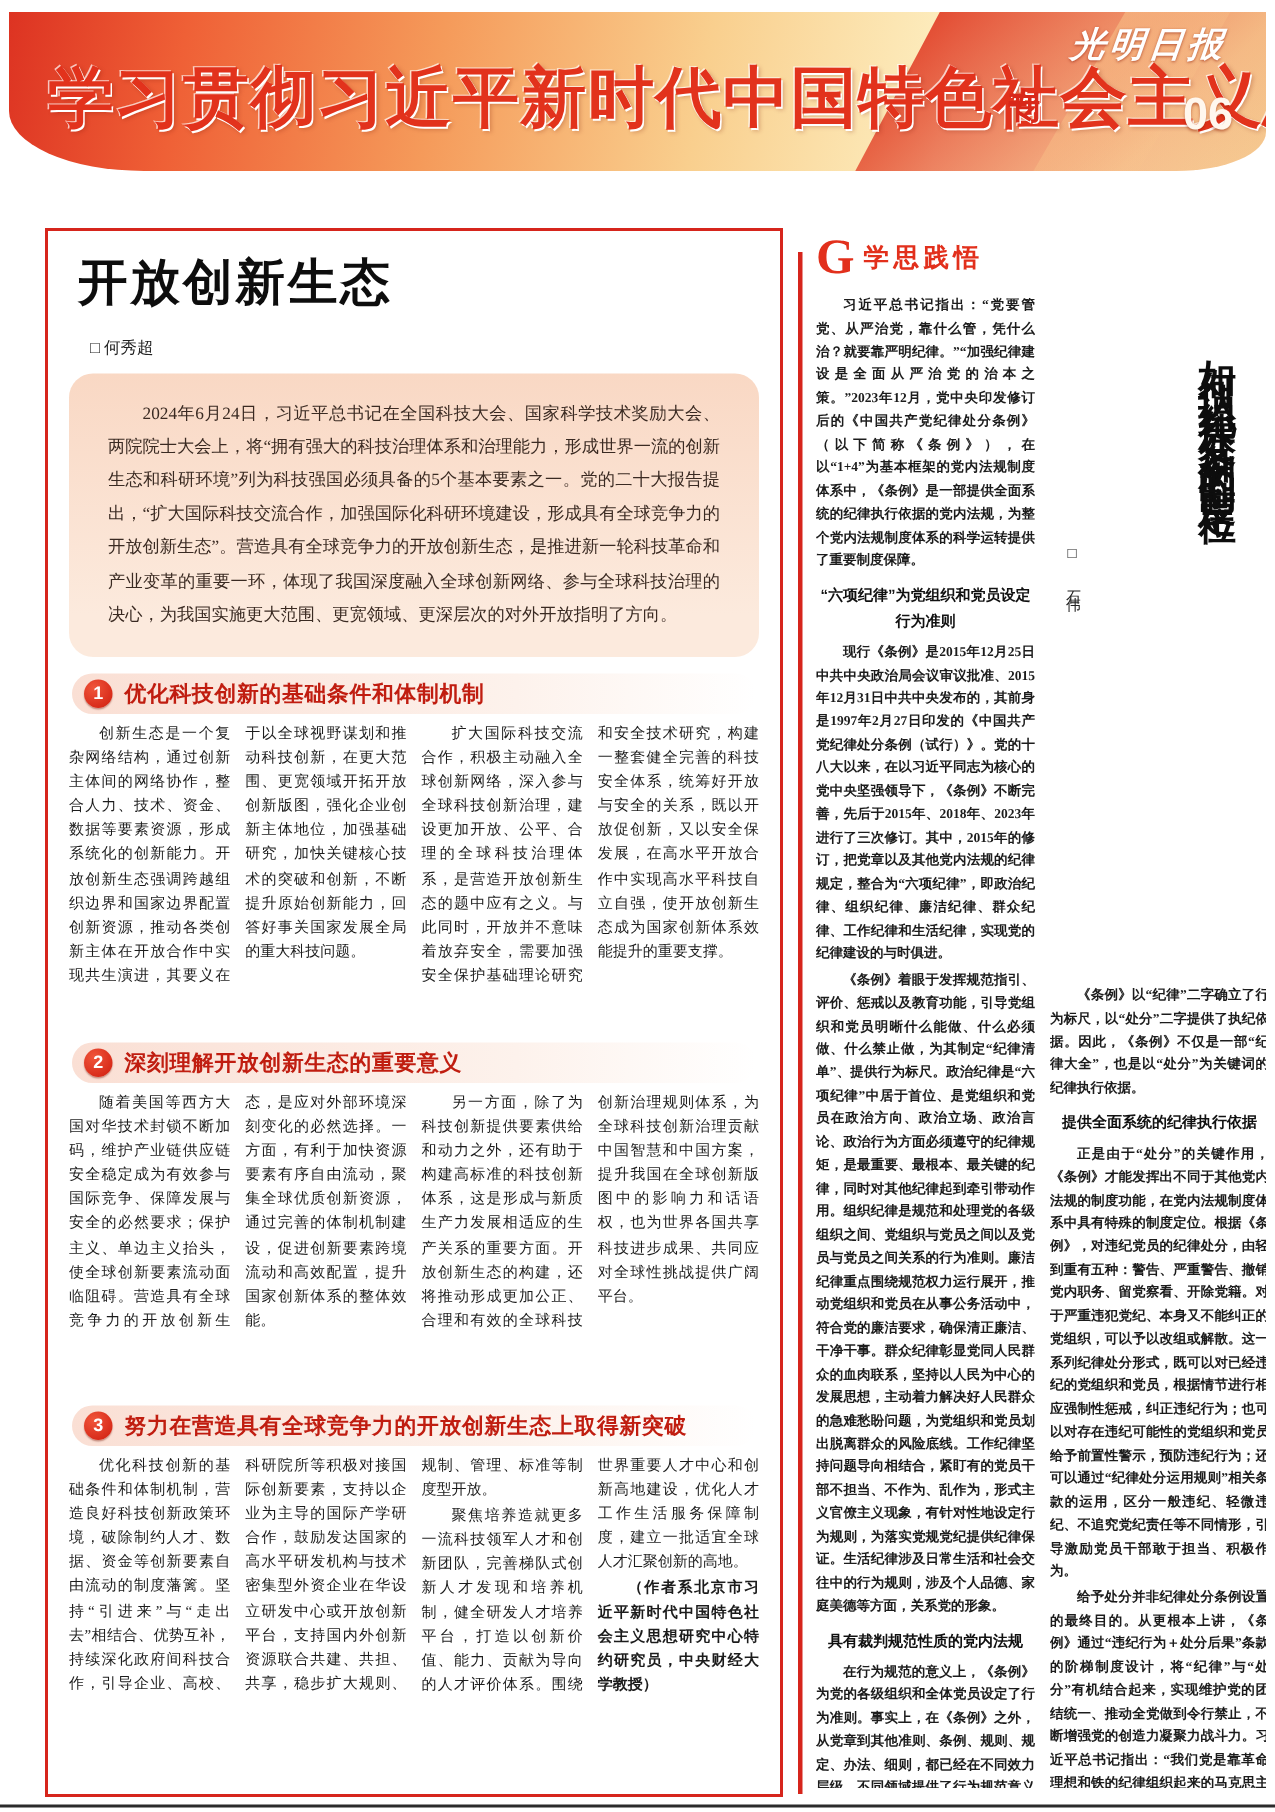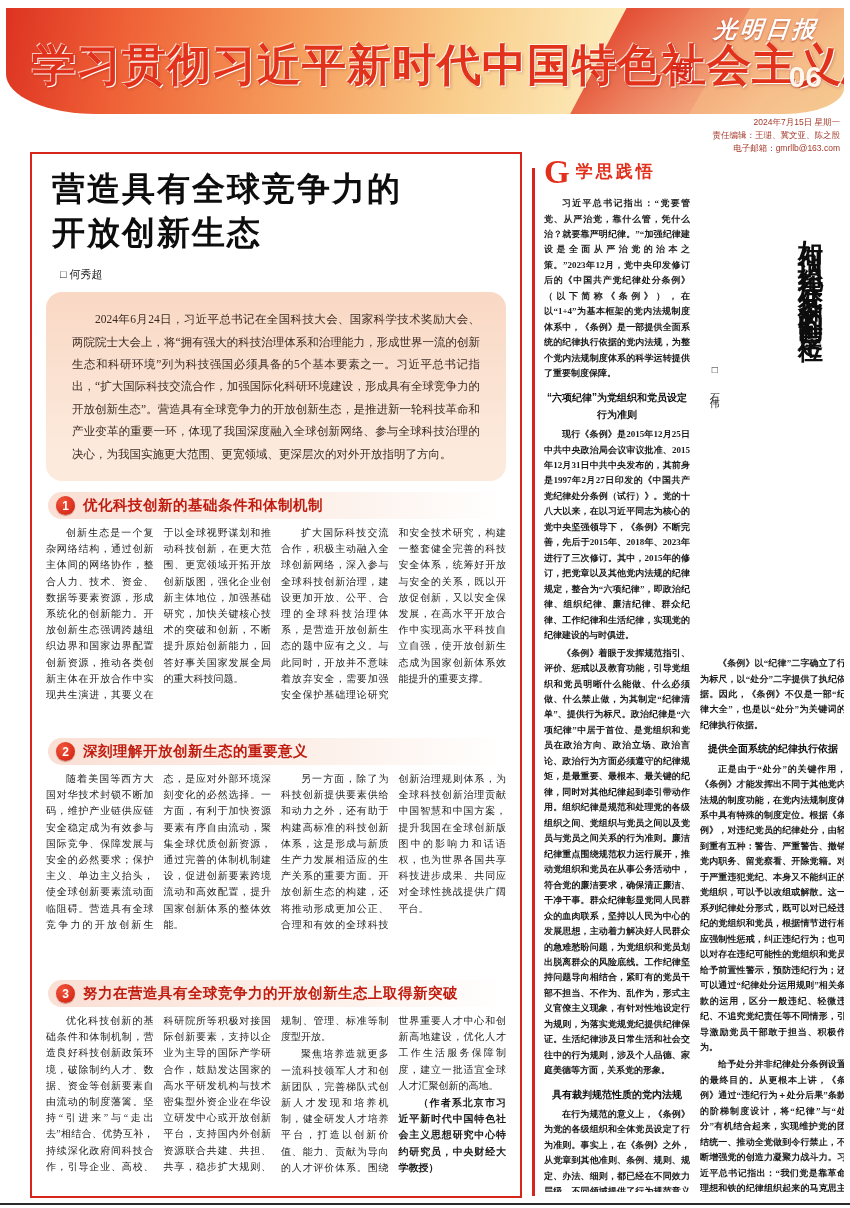--- a/index.html
+++ b/index.html
@@ -73,35 +73,29 @@
 
   <div class="banner">
     <div class="ribbon1"></div>
     <div class="ribbon2"></div>
     <div class="masthead">光明日报</div>
     <div class="banner-title">学习贯彻习近平新时代中国特色社会主义思想</div>
     <div class="edition">专刊</div>
     <div class="page-number">06</div>
   </div>
 
-  <div class="dateblock">
-    <div>2024年7月15日 星期一</div>
-    <div>责任编辑：王琎、冀文亚、陈之殷</div>
-    <div>电子邮箱：gmrllb@163.com</div>
-  </div>
 
   <div class="main-box">
     <div class="headline">
-      <div>营造具有全球竞争力的</div>
       <div>开放创新生态</div>
     </div>
     <div class="main-author">□ 何秀超</div>
 
     <div class="intro">
-      <p>2024年6月24日，习近平总书记在全国科技大会、国家科学技术奖励大会、两院院士大会上，将“拥有强大的科技治理体系和治理能力，形成世界一流的创新生态和科研环境”列为科技强国必须具备的5个基本要素之一。习近平总书记指出，“扩大国际科技交流合作，加强国际化科研环境建设，形成具有全球竞争力的开放创新生态”。营造具有全球竞争力的开放创新生态，是推进新一轮科技革命和产业变革的重要一环，体现了我国深度融入全球创新网络、参与全球科技治理的决心，为我国实施更大范围、更宽领域、更深层次的对外开放指明了方向。</p>
+      <p>2024年6月24日，习近平总书记在全国科技大会、国家科学技术奖励大会、两院院士大会上，将“拥有强大的科技治理体系和治理能力，形成世界一流的创新生态和科研环境”列为科技强国必须具备的5个基本要素之一。党的二十大报告提出，“扩大国际科技交流合作，加强国际化科研环境建设，形成具有全球竞争力的开放创新生态”。营造具有全球竞争力的开放创新生态，是推进新一轮科技革命和产业变革的重要一环，体现了我国深度融入全球创新网络、参与全球科技治理的决心，为我国实施更大范围、更宽领域、更深层次的对外开放指明了方向。</p>
     </div>
 
     <div class="sec-bar">
       <span class="sec-num">1</span>
       <span class="sec-title">优化科技创新的基础条件和体制机制</span>
     </div>
     <div class="sec-body" id="sec1-body">
       <p>创新生态是一个复杂网络结构，通过创新主体间的网络协作，整合人力、技术、资金、数据等要素资源，形成系统化的创新能力。开放创新生态强调跨越组织边界和国家边界配置创新资源，推动各类创新主体在开放合作中实现共生演进，其要义在于以全球视野谋划和推动科技创新，在更大范围、更宽领域开拓开放创新版图，强化企业创新主体地位，加强基础研究，加快关键核心技术的突破和创新，不断提升原始创新能力，回答好事关国家发展全局的重大科技问题。</p>
       <p>扩大国际科技交流合作，积极主动融入全球创新网络，深入参与全球科技创新治理，建设更加开放、公平、合理的全球科技治理体系，是营造开放创新生态的题中应有之义。与此同时，开放并不意味着放弃安全，需要加强安全保护基础理论研究和安全技术研究，构建一整套健全完善的科技安全体系，统筹好开放与安全的关系，既以开放促创新，又以安全保发展，在高水平开放合作中实现高水平科技自立自强，使开放创新生态成为国家创新体系效能提升的重要支撑。</p>
     </div>

